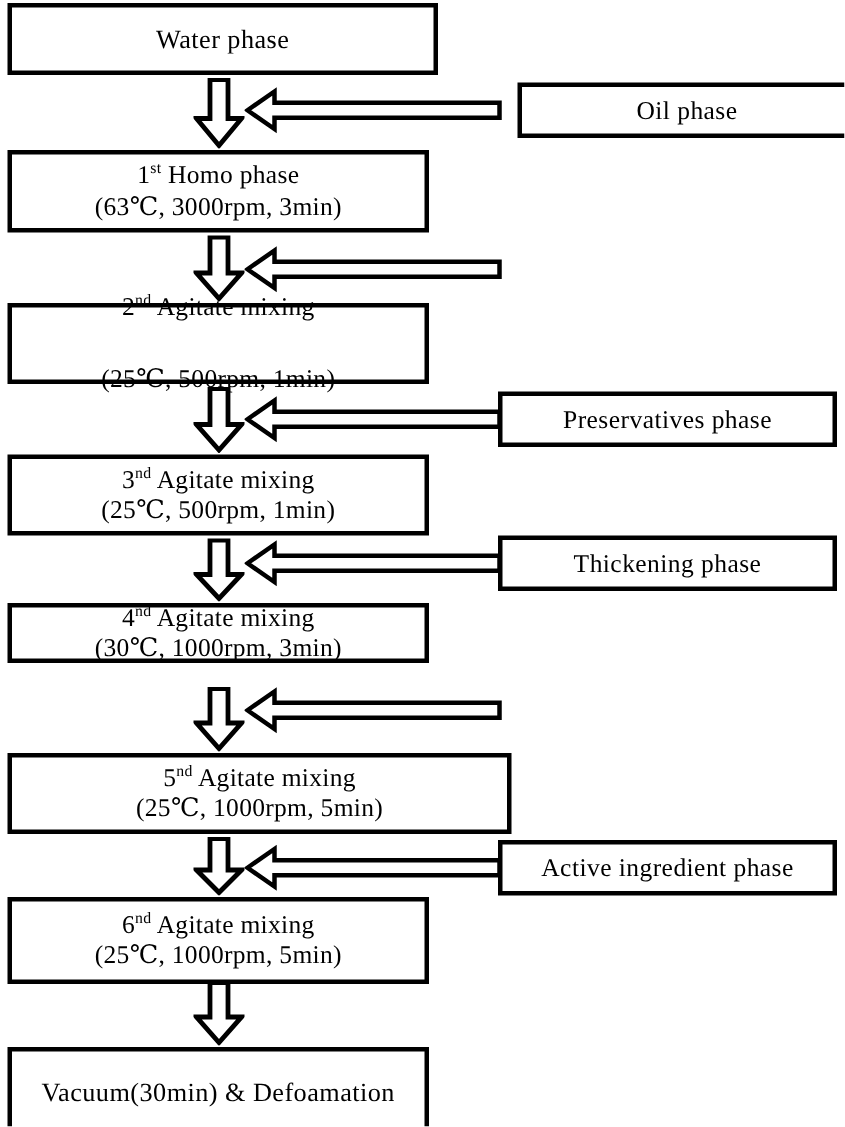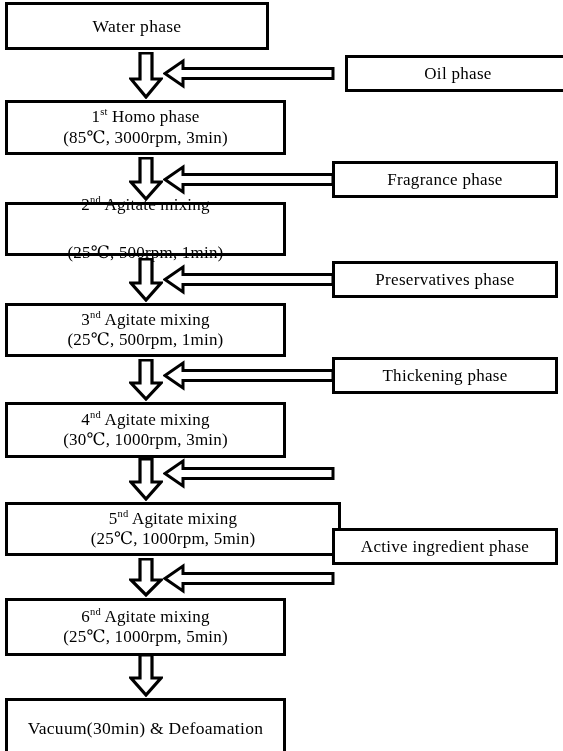--- a/index.html
+++ b/index.html
@@ -77,40 +77,40 @@
   }
   .arrow-down svg, .arrow-left svg {
     display: block;
   }
 </style>
 </head>
 <body>
 
 <div id="canvas">
 
-  <div class="box" style="left:5px; top:2px; width:264px; height:48px;">
+  <div class="box" style="left:5px; top:2px; width:287px; height:48px;">
     <div class="single">Water phase</div>
   </div>
 
   <div class="box" style="left:5px; top:100px; width:281px; height:55px;">
     <div class="line1"><span>1</span><sup>st</sup><span> Homo phase</span></div>
-    <div class="line2">(85℃, 3000rpm, 3min)</div>
+    <div class="line2">(63℃, 3000rpm, 3min)</div>
   </div>
 
   <div class="box" style="left:5px; top:202px; width:281px; height:54px;gap:28px;">
     <div class="line1"><span>2</span><sup>nd</sup><span> Agitate mixing</span></div>
     <div class="line2">(25℃, 500rpm, 1min)</div>
   </div>
 
   <div class="box" style="left:5px; top:303px; width:281px; height:54px;">
     <div class="line1"><span>3</span><sup>nd</sup><span> Agitate mixing</span></div>
     <div class="line2">(25℃, 500rpm, 1min)</div>
   </div>
 
-  <div class="box" style="left:5px; top:402px; width:281px; height:56px;">
+  <div class="box" style="left:5px; top:402px; width:281px; height:40px;">
     <div class="line1"><span>4</span><sup>nd</sup><span> Agitate mixing</span></div>
     <div class="line2">(30℃, 1000rpm, 3min)</div>
   </div>
 
   <div class="box" style="left:5px; top:502px; width:336px; height:54px;">
     <div class="line1"><span>5</span><sup>nd</sup><span> Agitate mixing</span></div>
     <div class="line2">(25℃, 1000rpm, 5min)</div>
   </div>
 
   <div class="box" style="left:5px; top:598px; width:281px; height:58px;">
@@ -119,34 +119,31 @@
   </div>
 
   <div class="box" style="left:5px; top:698px; width:281px; height:60px;">
     <div class="single">Vacuum(30min) &amp; Defoamation</div>
   </div>
 
   <div class="phase-box" style="left:345px; top:55px; width:226px; height:37px;">
     <span>Oil phase</span>
   </div>
 
-  <div class="phase-box" style="left:332px; top:161px; width:226px; height:37px;">
-    <span>Fragrance phase</span>
-  </div>
 
   <div class="phase-box" style="left:332px; top:261px; width:226px; height:37px;">
     <span>Preservatives phase</span>
   </div>
 
   <div class="phase-box" style="left:332px; top:357px; width:226px; height:37px;">
     <span>Thickening phase</span>
   </div>
 
 
-  <div class="phase-box" style="left:332px; top:528px; width:226px; height:37px;">
+  <div class="phase-box" style="left:332px; top:560px; width:226px; height:37px;">
     <span>Active ingredient phase</span>
   </div>
 
   <div class="arrow-down" style="left:129px; top:52px; width:34px; height:47px;">
     <svg width="34" height="47" viewBox="0 0 34 47">
       <polygon points="11,1 23,1 23,27 32,27 17,45 2,27 11,27" fill="#ffffff" stroke="#000000" stroke-width="3.2" stroke-linejoin="miter"></polygon>
     </svg>
   </div>
 
   <div class="arrow-down" style="left:129px; top:157px; width:34px; height:44px;">

